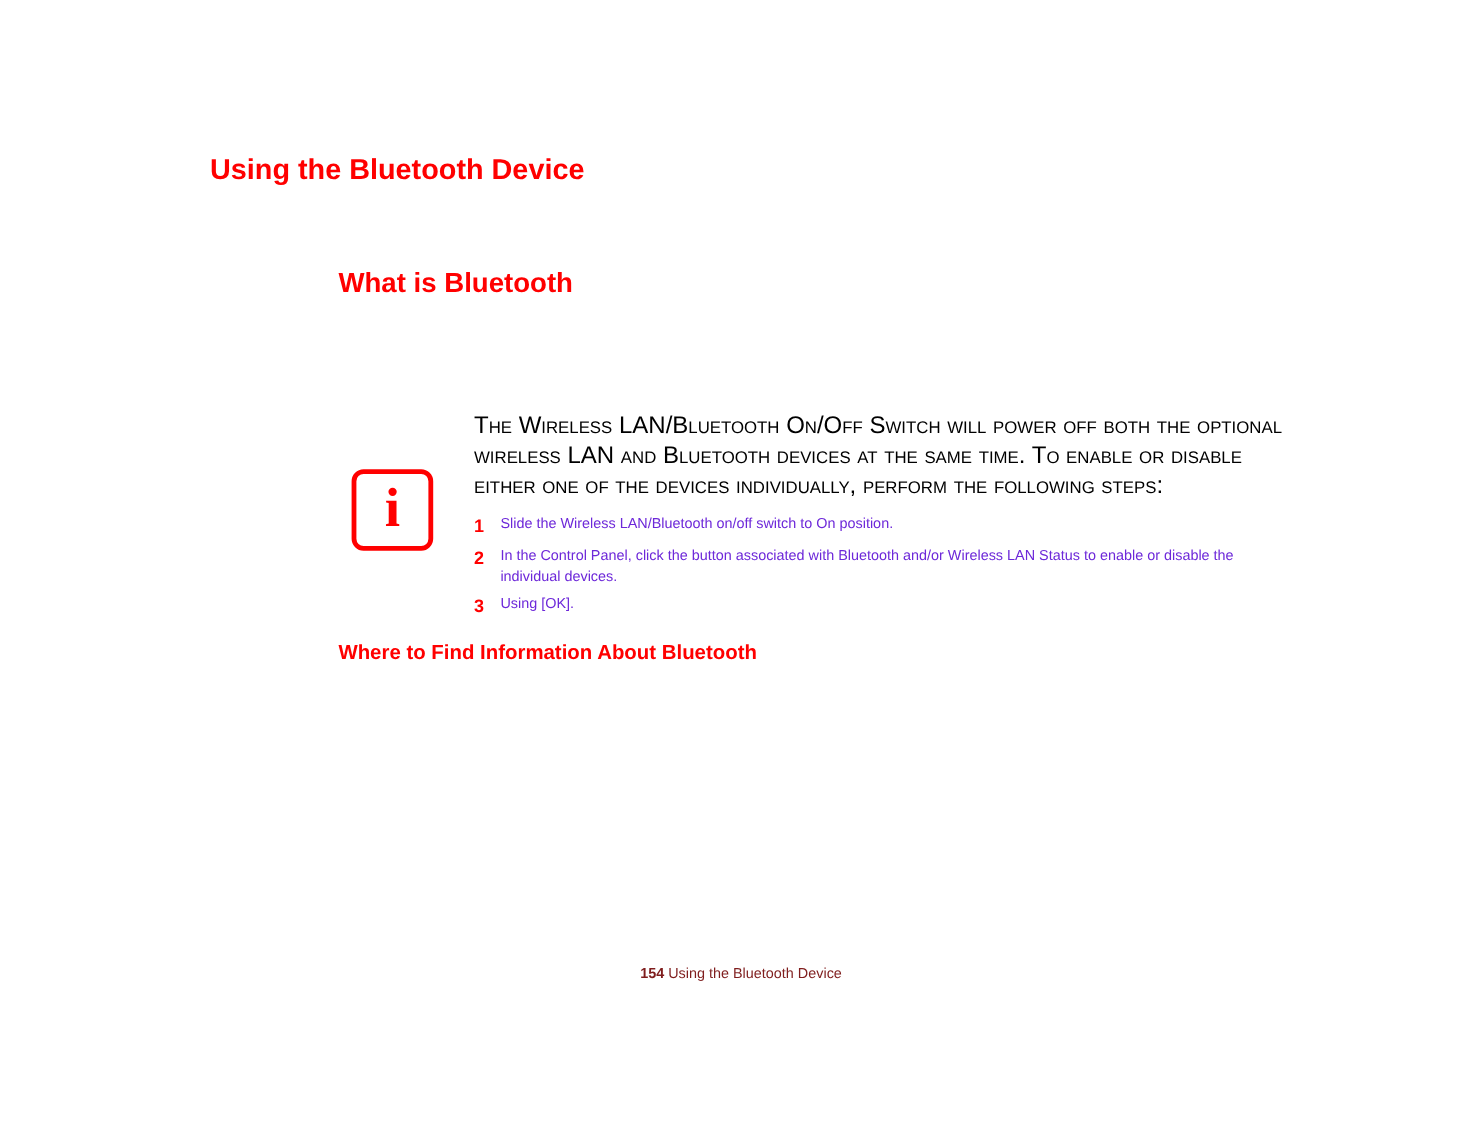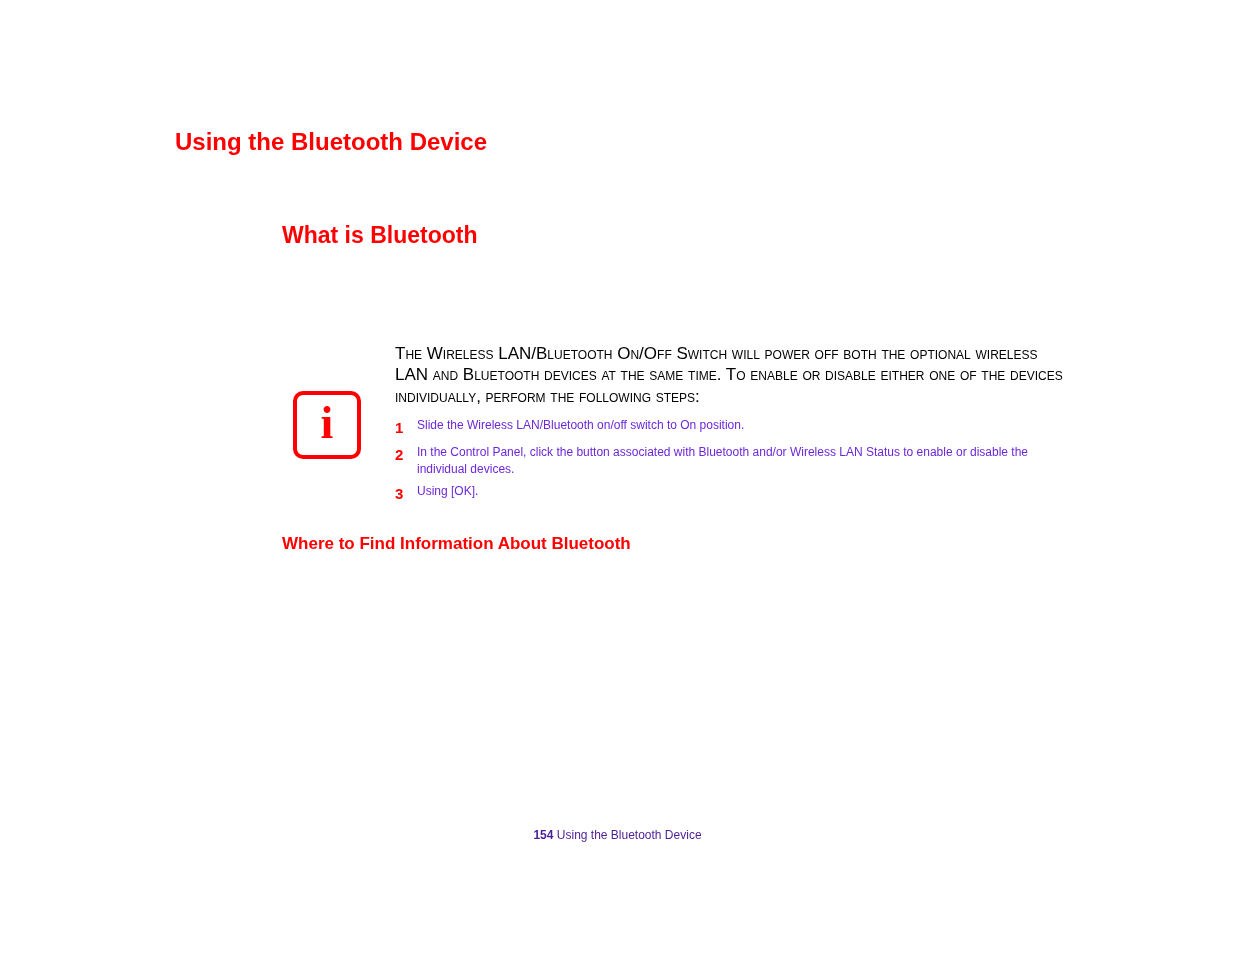--- a/index.html
+++ b/index.html
@@ -57,21 +57,21 @@
       color: #ff0000;
       line-height: 1;
       position: relative;
       top: -2px;
     }
     .info-content {
       margin-left: 34px;
       flex: 1;
     }
     .info-intro {
-      font-size: 17px;
+      font-size: 20px;
       color: #000000;
       font-variant: small-caps;
       line-height: 1.25;
       margin-bottom: 10px;
     }
     .step-list {
       list-style: none;
     }
     .step-item {
       display: flex;
@@ -98,22 +98,21 @@
       font-weight: bold;
       color: #ff0000;
     }
     .footer {
       position: absolute;
       left: 0;
       right: 0;
       top: 804px;
       text-align: center;
       font-size: 12px;
-      color: #4c1d95;
-      margin-top: 24px;
+      color: #7f1d1d;
     }
     .footer .page-num {
       font-weight: bold;
     }
   </style>
 </head>
 <body>
 
 <h1 class="page-title">Using the Bluetooth Device</h1>
 

